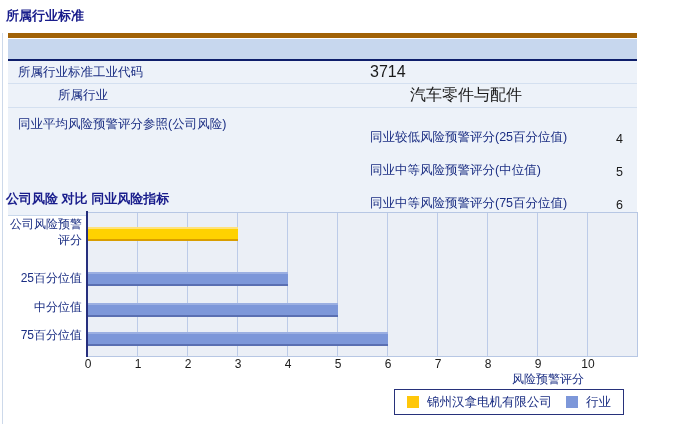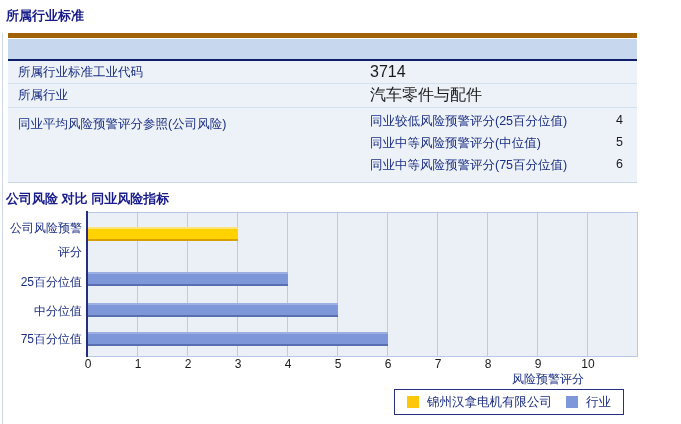--- a/index.html
+++ b/index.html
@@ -16,38 +16,38 @@
   #title2{top:190px;}
 
   
   .tbl{position:absolute;left:8px;top:33px;width:629px;border-top:5px solid #a16207;}
   .tbl-head{height:20px;background:#C7D7EE;border-bottom:2px solid #0E1E6B;margin-top:1px;}
   .trow{display:flex;align-items:center;background:#EDF2F9;border-bottom:1px solid #D4E0F0;}
   .trow.last{border-bottom:1px solid #C9D8EC;}
   .tlabel{width:352px;padding-left:10px;font-size:12.5px;color:#1B2E83;flex:0 0 auto;}
   .tvalue{font-size:16px;color:#1A1A1A;}
   #row1{height:22px;}
-  #row2{height:23px;}
+  #row2{height:23px;padding-left:40px;}
   #row3{align-items:flex-start;padding:5px 0 3px 0;}
   #row3 .tlabel{padding-top:3px;}
   .subrows{flex:1;display:flex;flex-direction:column;}
-  .subrow{display:flex;align-items:flex-start;height:22px;}
+  .subrow{display:flex;align-items:flex-end;height:22px;margin-top:11px;}
   .sublabel{flex:1;font-size:12.5px;color:#1B2E83;}
   .subvalue{width:40px;text-align:right;padding-right:14px;font-size:12.5px;color:#1A1A1A;}
 
   
   .chart{position:absolute;left:0;top:206px;width:681px;height:218px;}
   .plot{position:absolute;left:88px;top:6px;width:549px;height:143px;background:#EBEFF6;
         border:1px solid #B7C7E4;border-left:none;box-sizing:content-box;}
   .yaxis{position:absolute;left:86px;top:5px;width:2px;height:146px;background:#262F7D;}
   .gl{position:absolute;top:0;width:1px;height:100%;background:#BCCBE8;}
   .hbar{position:absolute;left:0;height:14px;box-sizing:border-box;}
   .hbar.company{background:#FFD200;border-top:2px solid #FFE27A;border-bottom:2px solid #D99E00;}
   .hbar.industry{background:#7D97D9;border-top:2px solid #9BAFE2;border-bottom:2px solid #5A6FB2;}
-  .cat{position:absolute;left:0;width:82px;text-align:right;font-size:12px;color:#1B2E83;line-height:24px;}
+  .cat{position:absolute;left:0;width:82px;text-align:right;font-size:12px;color:#1B2E83;line-height:16px;}
   #cat0{top:10px;}
   #cat1{top:64px;}
   #cat2{top:93px;}
   #cat3{top:121px;}
   .xtick{position:absolute;top:151px;width:50px;text-align:center;font-size:12px;color:#1A1A1A;}
   .xaxis-title{position:absolute;top:165px;left:380px;width:204px;text-align:right;
                font-size:12px;color:#1B2E83;}
   .legend{position:absolute;left:394px;top:183px;height:26px;border:1px solid #27317B;background:#ffffff;
           display:flex;align-items:center;padding:0 12px;gap:8px;box-sizing:border-box;}
   .swatch{width:12px;height:12px;flex:0 0 auto;}

